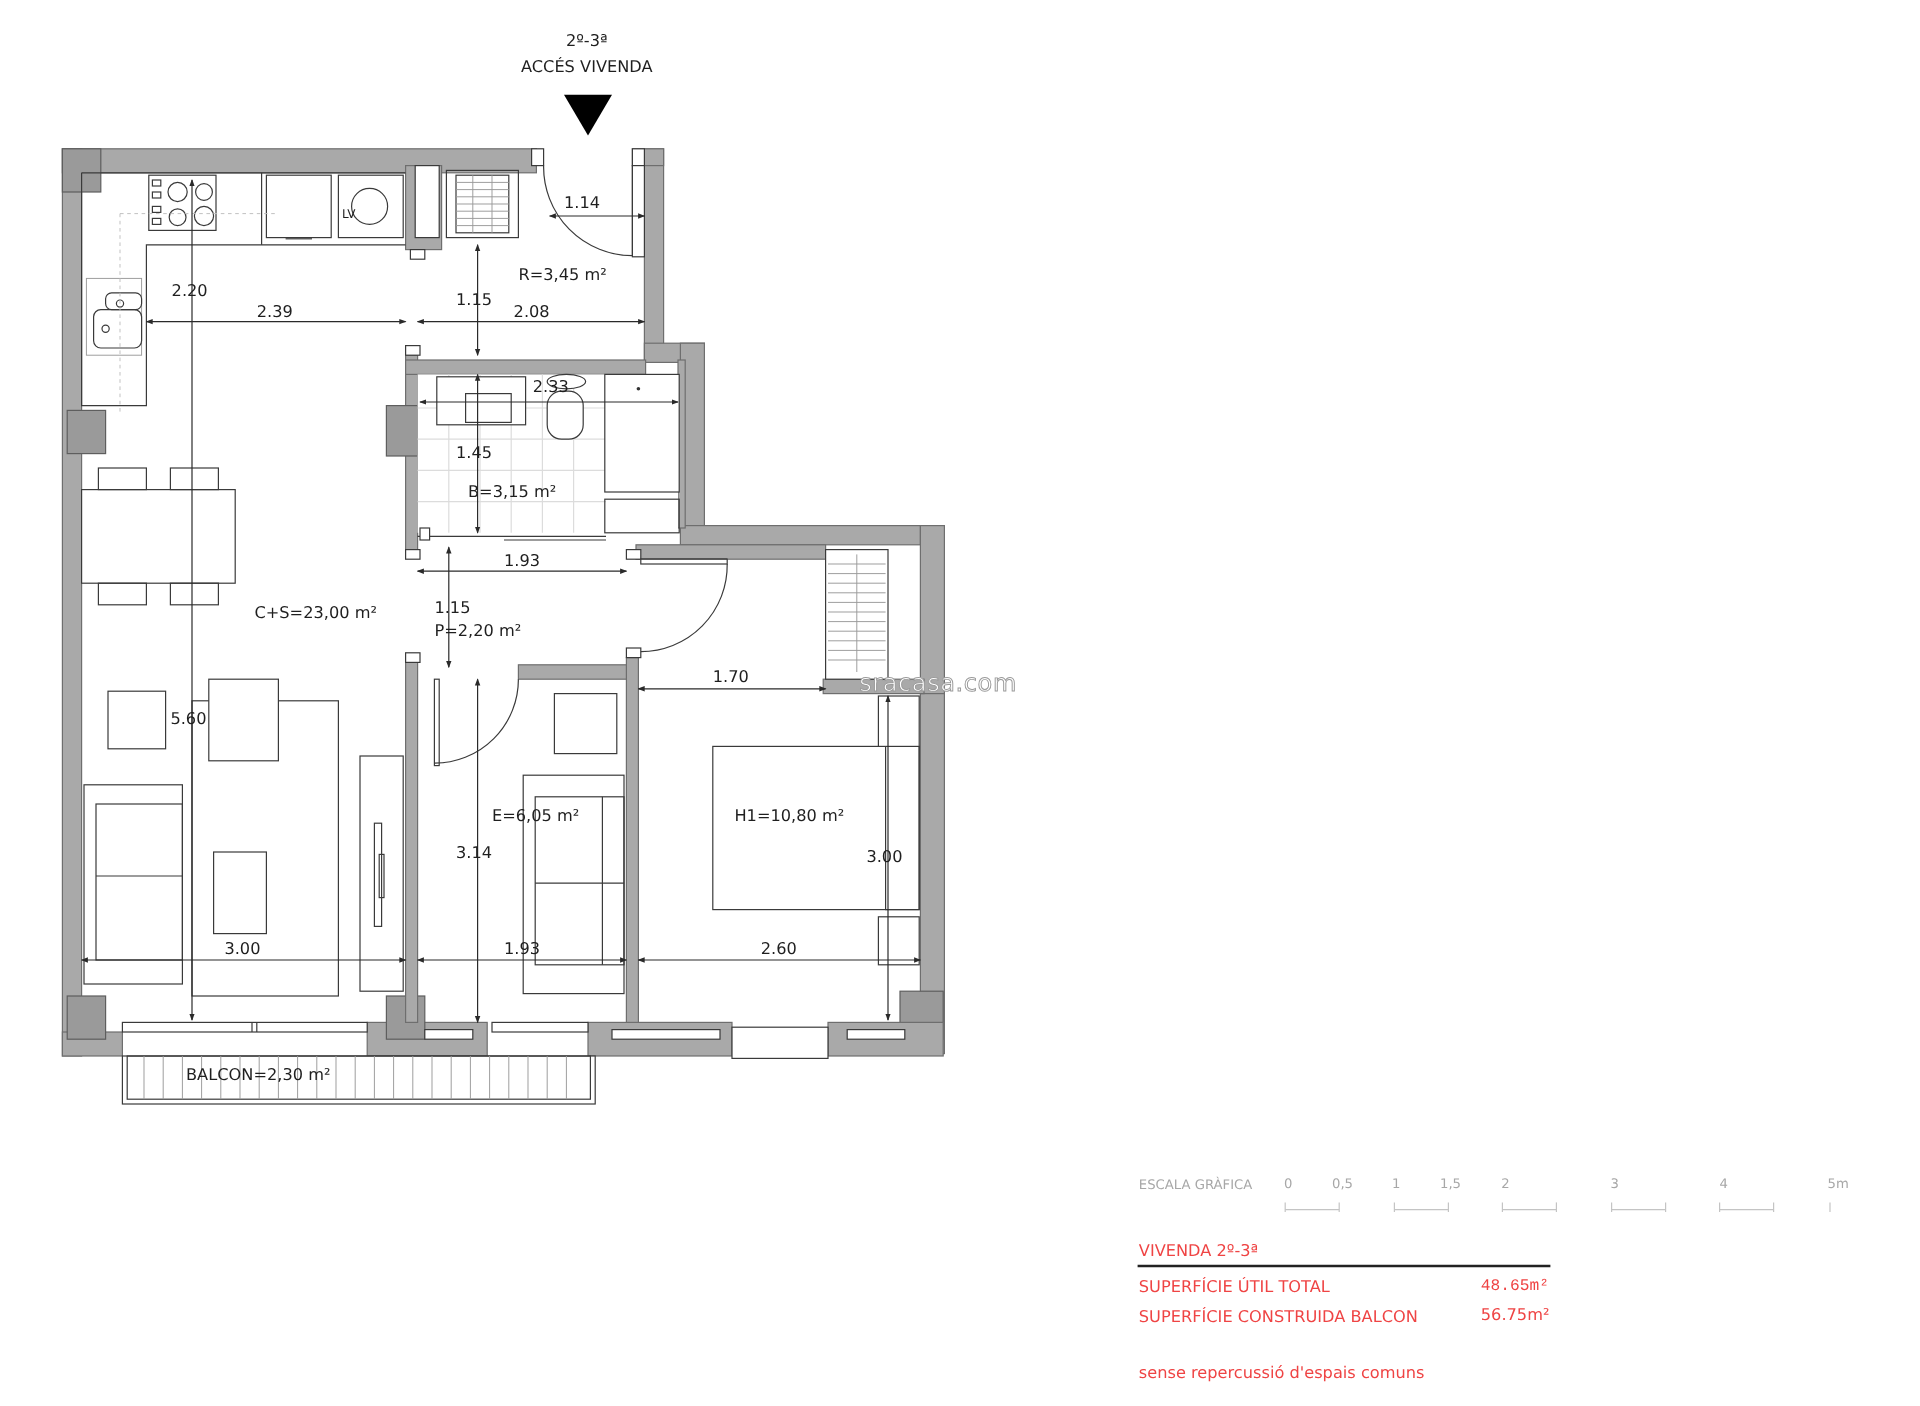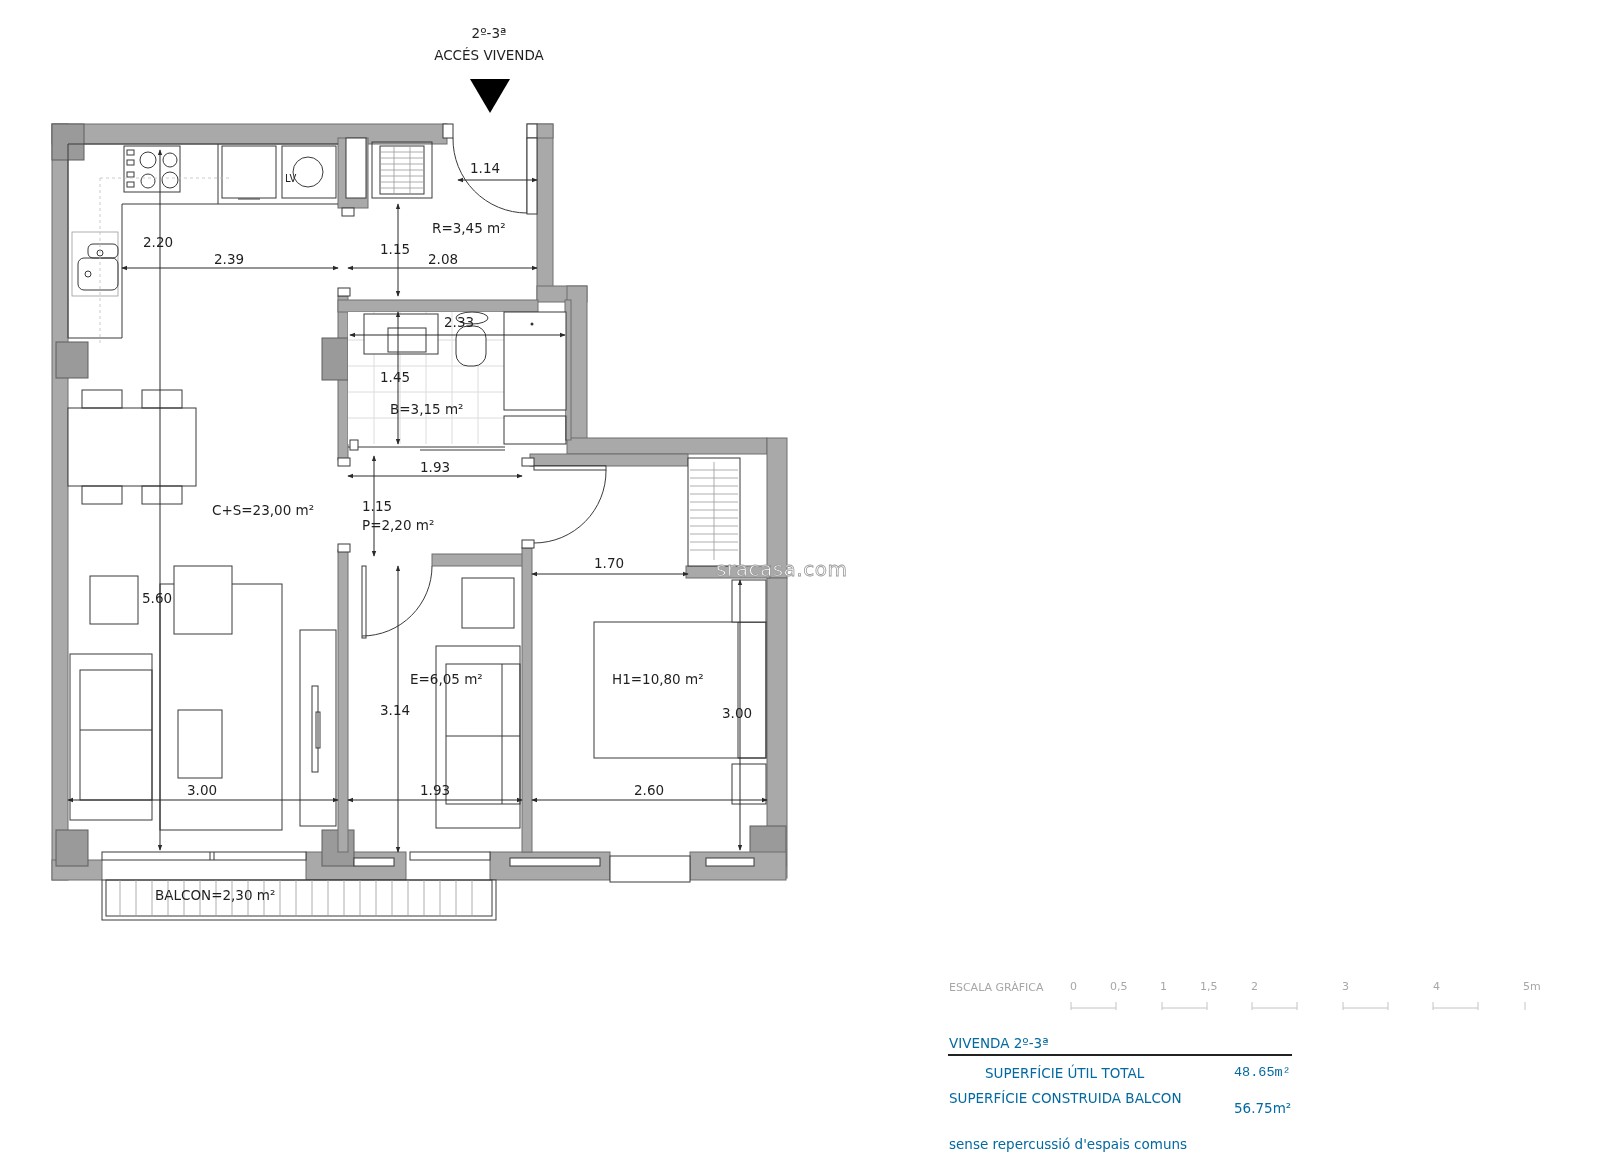--- a/index.html
+++ b/index.html
@@ -10,21 +10,21 @@
     .thin { fill:none; stroke:#3a3a3a; stroke-width:1; }
     .thin-w { fill:#ffffff; stroke:#3a3a3a; stroke-width:1; }
     .light { fill:none; stroke:#9a9a9a; stroke-width:0.8; }
     .dash { fill:none; stroke:#bfbfbf; stroke-width:0.8; stroke-dasharray:3 3; }
     .dim { stroke:#2a2a2a; stroke-width:1; fill:none; }
     .tile { stroke:#dcdcdc; stroke-width:1; fill:none; }
     .lbl { font-family:"DejaVu Sans", sans-serif; font-size:13.5px; fill:#1f1f1f; }
     .hdr { font-family:"DejaVu Sans", sans-serif; font-size:13.5px; fill:#1f1f1f; }
     .scale-lbl { font-family:"DejaVu Sans", sans-serif; font-size:11px; fill:#a7a7a7; }
     .wm { font-family:"DejaVu Sans", sans-serif; font-size:20px; fill:#ffffff; stroke:#9a9a9a; stroke-width:0.8; letter-spacing:0.5px; }
-    .sum { position:absolute; font-family:"DejaVu Sans", sans-serif; font-size:13.5px; color:#0369a1; white-space:nowrap; }
+    .sum { position:absolute; font-family:"DejaVu Sans", sans-serif; font-size:13.5px; color:#ef4444; white-space:nowrap; }
   </style>
 </head>
 <body>
 
 <svg id="plan" viewBox="0 0 1600 1172" xmlns="http://www.w3.org/2000/svg">
 
   <g>
     <text class="hdr" x="489" y="38" text-anchor="middle">2º-3ª</text>
     <text class="hdr" x="489" y="60" text-anchor="middle">ACCÉS VIVENDA</text>
     <polygon points="470,79 510,79 490,113" fill="#000"></polygon>
@@ -365,17 +365,17 @@
       <line x1="1433" y1="1002" x2="1433" y2="1010"></line>
       <line x1="1478" y1="1002" x2="1478" y2="1010"></line>
       <line x1="1525" y1="1002" x2="1525" y2="1010"></line>
     </g>
   </g>
 
   <line x1="948" y1="1055" x2="1292" y2="1055" stroke="#222" stroke-width="2"></line>
 </svg>
 
 <div class="sum" style="left:949px; top:1035px;">VIVENDA 2º-3ª</div>
-<div class="sum" style="left:949px; top:1065px;margin-left:36px;">SUPERFÍCIE ÚTIL TOTAL</div>
+<div class="sum" style="left:949px; top:1065px;">SUPERFÍCIE ÚTIL TOTAL</div>
 <div class="sum" style="left:1234px; top:1065px;font-family:Liberation Mono, monospace;">48.65m²</div>
 <div class="sum" style="left:949px; top:1090px;">SUPERFÍCIE CONSTRUIDA BALCON</div>
-<div class="sum" style="left:1234px; top:1088px;margin-top:12px;">56.75m²</div>
+<div class="sum" style="left:1234px; top:1088px;">56.75m²</div>
 <div class="sum" style="left:949px; top:1110px;margin-top:26px;">sense repercussió d'espais comuns</div>
 
 </body></html>

